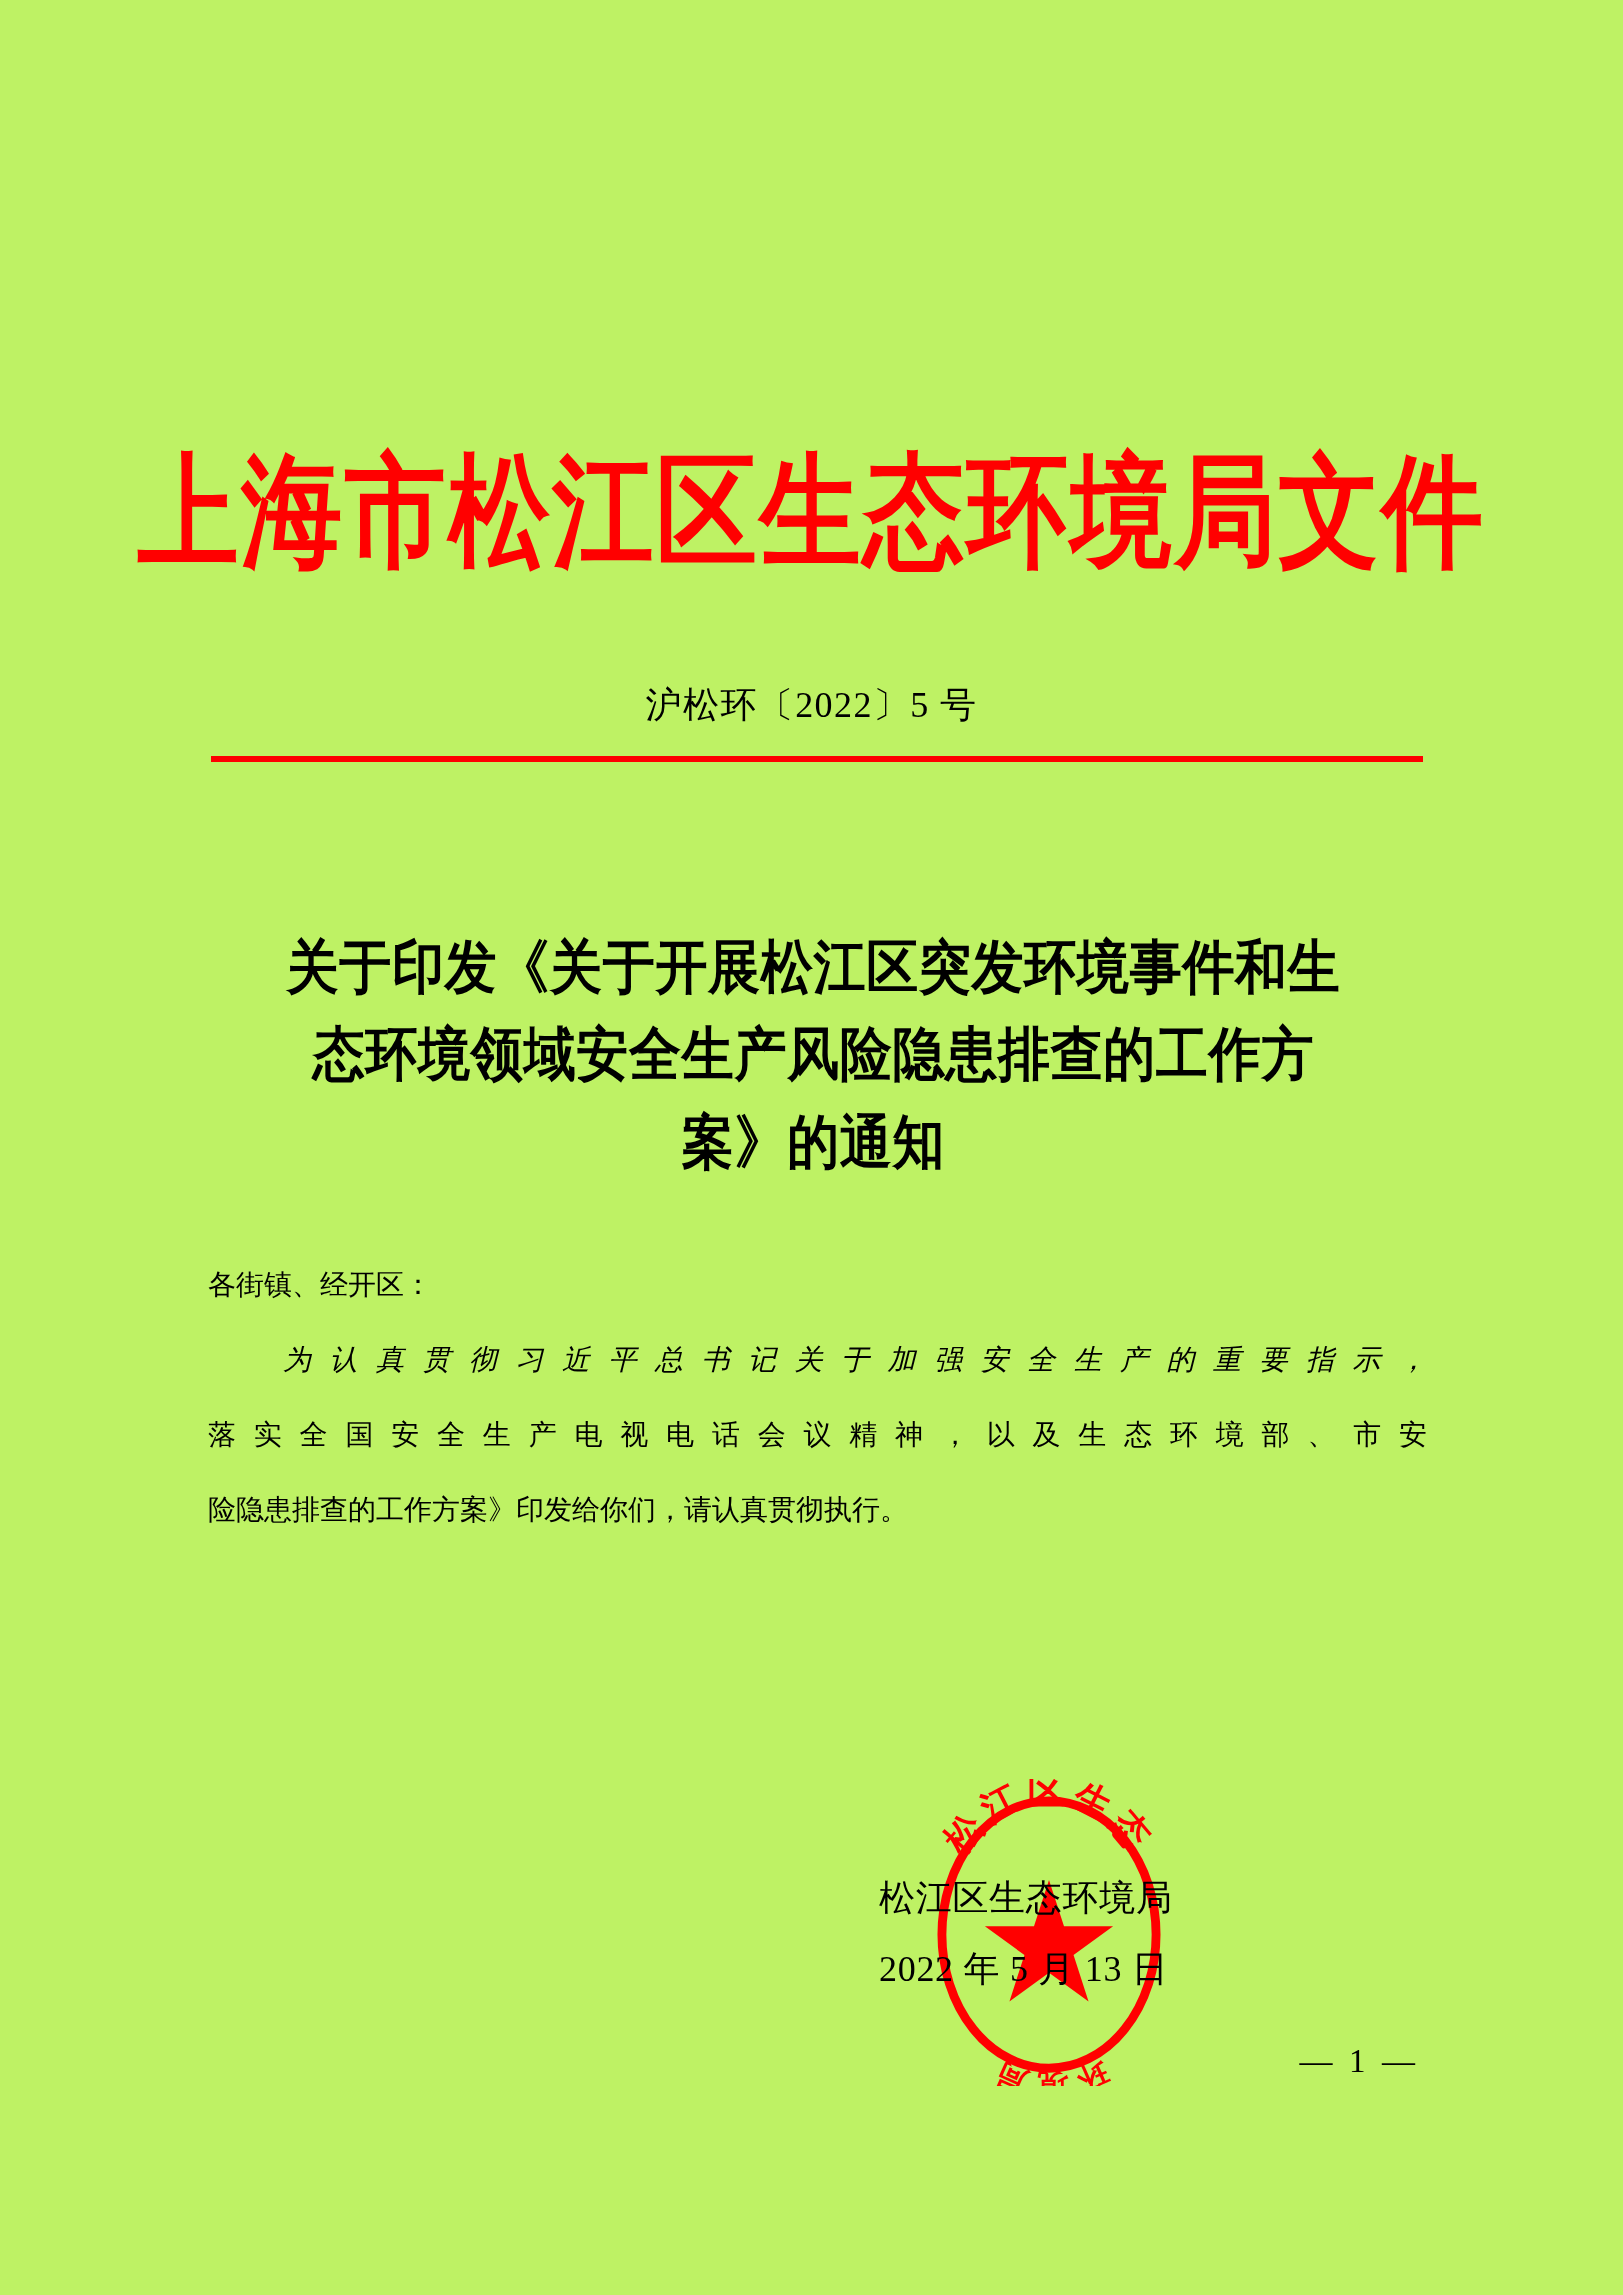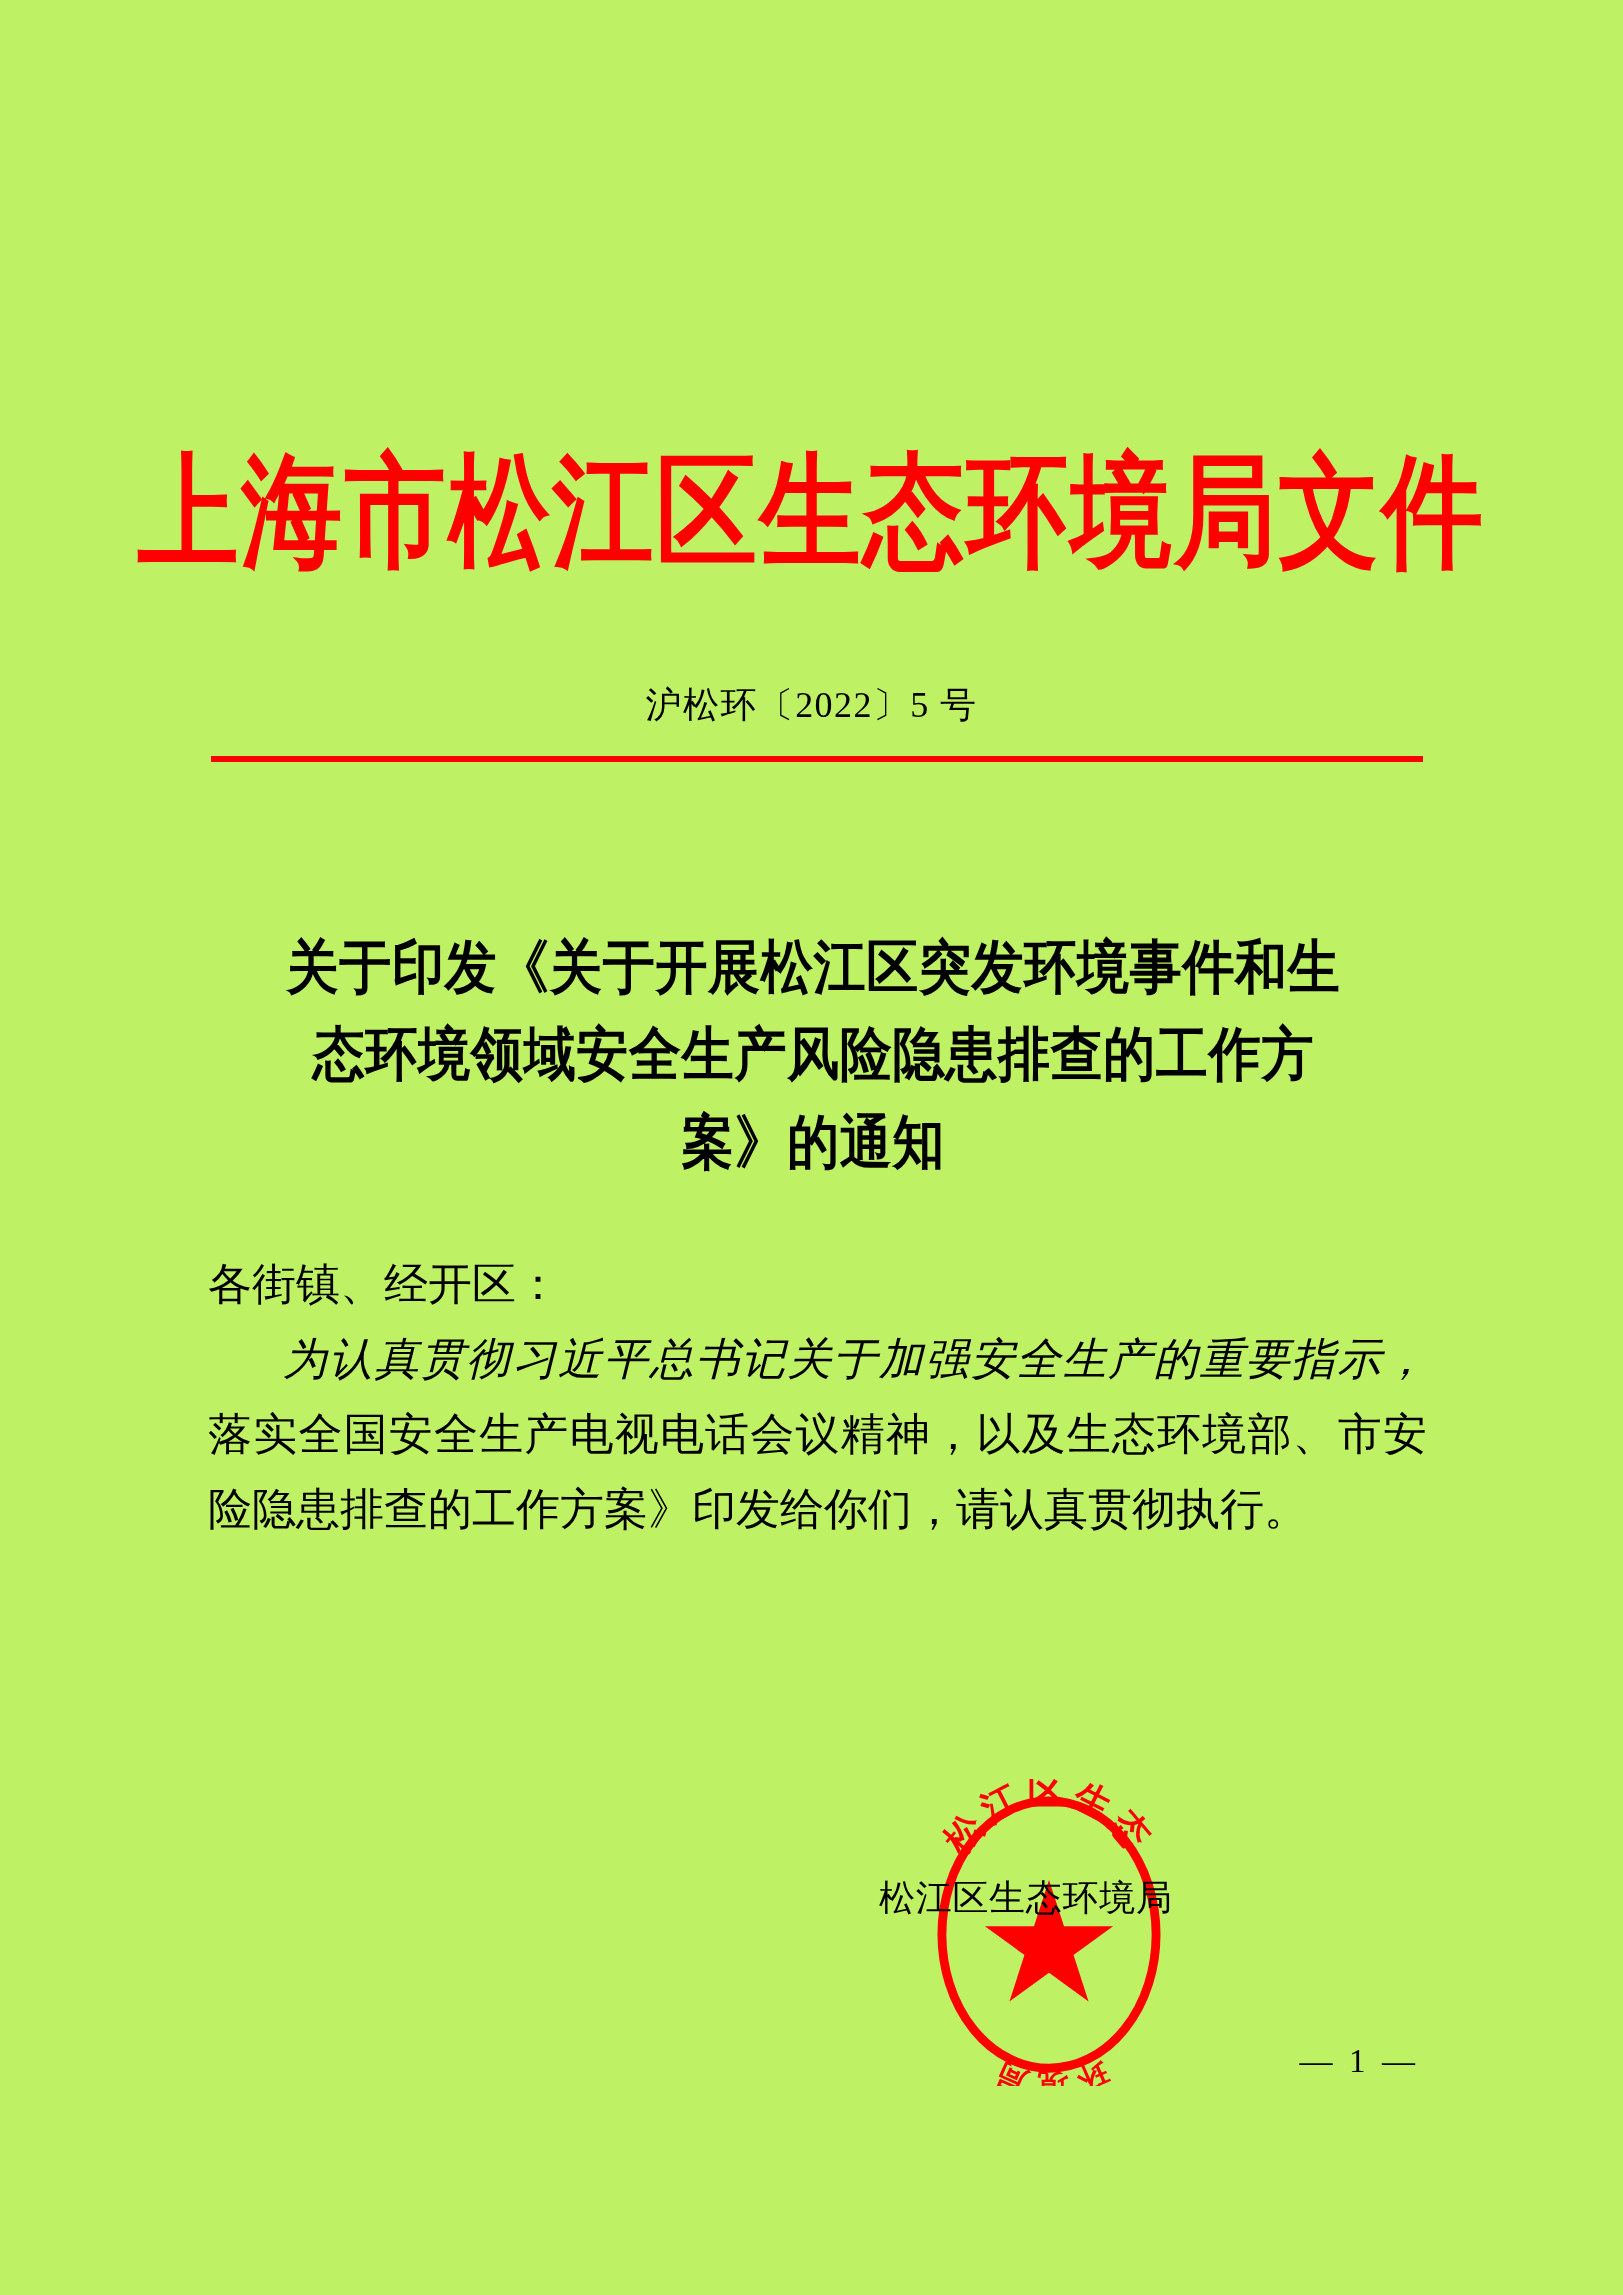--- a/index.html
+++ b/index.html
@@ -84,21 +84,21 @@
     display: block;
     white-space: nowrap;
   }
 
   
   .body-block {
     position: absolute;
     left: 208px;
     width: 1219px;
     top: 1247px;
-    font-size: 44px;
+    font-size: 28px;
     line-height: 75px;
     letter-spacing: 0px;
     color: #000000;
   }
   .salutation {
     display: block;
     white-space: nowrap;
   }
   .para-line {
     display: block;
@@ -188,18 +188,19 @@
       </text>
       <text font-family="'Liberation Serif','DejaVu Serif',serif" font-size="44" font-weight="700" fill="#ff0000" letter-spacing="10">
         <textPath href="#sealArcBottom" startOffset="50%" text-anchor="middle">环境局</textPath>
       </text>
       <polygon fill="#ff0000" points="195,148 217,216 289,216 231,258 253,326 195,284 137,326 159,258 101,216 173,216"></polygon>
     </svg>
   </div>
 
   <div class="sign-block">
     <span class="sign-line">松江区生态环境局</span>
+    <span class="sign-line">2022 年 5 月 13 日</span>
   </div>
 
   <div class="page-footer">— 1 —</div>
 
 </div>
 
 
 </body></html>

